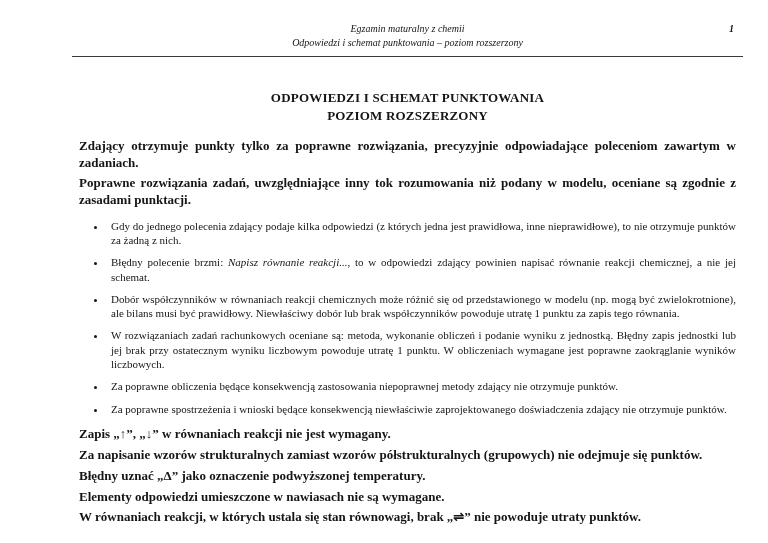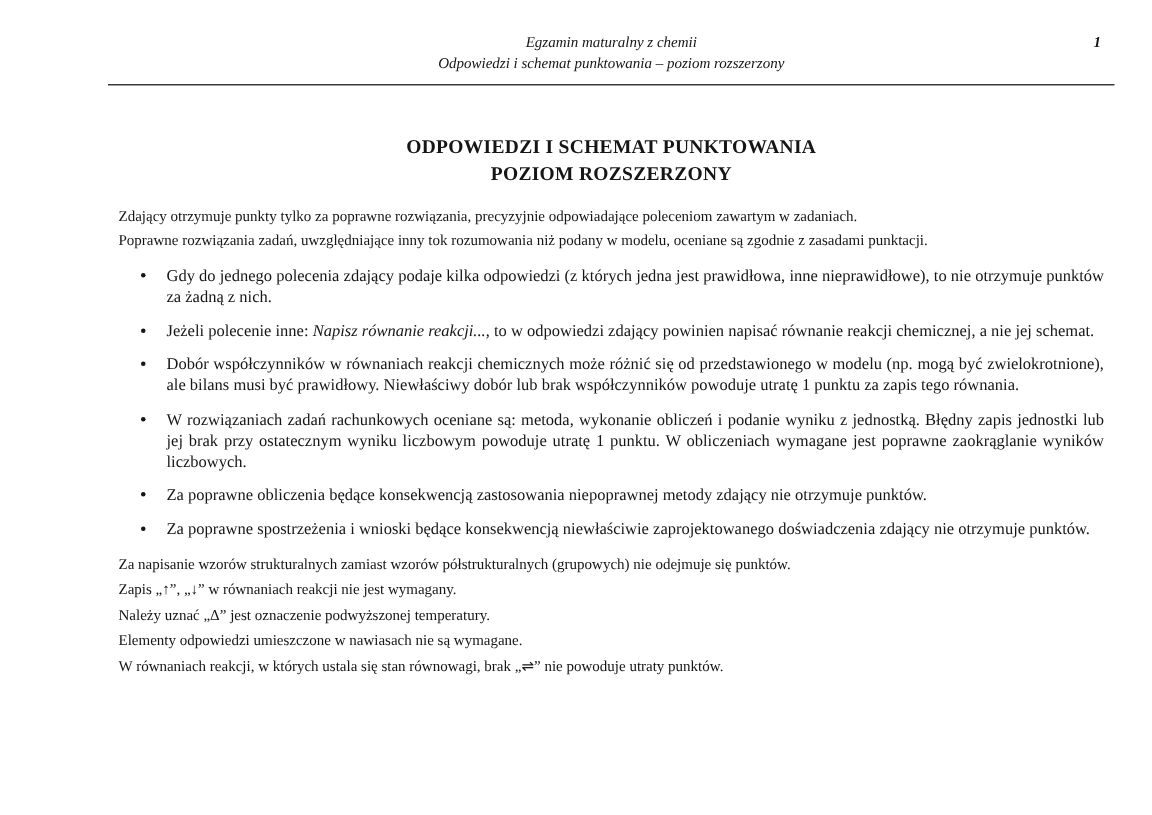--- a/index.html
+++ b/index.html
@@ -39,22 +39,22 @@
   .doc-title {
     text-align: center;
     font-size: 13px;
     font-weight: bold;
     line-height: 1.35;
     margin: 32px 0 14px 0;
     letter-spacing: 0.2px;
   }
   
   .bold-par {
-    font-weight: normal;
-    font-size: 10px;
+    font-weight: bold;
+    font-size: 13px;
     line-height: 1.3;
     margin: 0 0 3px 0;
     text-align: justify;
   }
   .bullet-list {
     margin: 10px 0 10px 0;
     padding: 0 0 0 28px;
     font-size: 11px;
   }
   .bullet-list li {
@@ -84,37 +84,37 @@
   </h1>
 
   <p class="bold-par">Zdający otrzymuje punkty tylko za poprawne rozwiązania, precyzyjnie odpowiadające poleceniom zawartym w zadaniach.</p>
   <p class="bold-par">Poprawne rozwiązania zadań, uwzględniające inny tok rozumowania niż podany w modelu, oceniane są zgodnie z zasadami punktacji.</p>
 
   <ul class="bullet-list">
     <li>
       <span>Gdy do jednego polecenia zdający podaje kilka odpowiedzi (z których jedna jest prawidłowa, inne nieprawidłowe), to nie otrzymuje punktów za żadną z nich.</span>
     </li>
     <li>
-      <span>Jeżeli polecenie inne: </span><em>Napisz równanie reakcji...</em><span>, to w odpowiedzi zdający powinien napisać równanie reakcji chemicznej, a nie jej schemat.</span>
+      <span>Błędny polecenie brzmi: </span><em>Napisz równanie reakcji...</em><span>, to w odpowiedzi zdający powinien napisać równanie reakcji chemicznej, a nie jej schemat.</span>
     </li>
     <li>
       <span>Dobór współczynników w równaniach reakcji chemicznych może różnić się od przedstawionego w modelu (np. mogą być zwielokrotnione), ale bilans musi być prawidłowy. Niewłaściwy dobór lub brak współczynników powoduje utratę 1 punktu za zapis tego równania.</span>
     </li>
     <li>
       <span>W rozwiązaniach zadań rachunkowych oceniane są: metoda, wykonanie obliczeń i podanie wyniku z jednostką. Błędny zapis jednostki lub jej brak przy ostatecznym wyniku liczbowym powoduje utratę 1 punktu. W obliczeniach wymagane jest poprawne zaokrąglanie wyników liczbowych.</span>
     </li>
     <li>
       <span>Za poprawne obliczenia będące konsekwencją zastosowania niepoprawnej metody zdający nie otrzymuje punktów.</span>
     </li>
     <li>
       <span>Za poprawne spostrzeżenia i wnioski będące konsekwencją niewłaściwie zaprojektowanego doświadczenia zdający nie otrzymuje punktów.</span>
     </li>
   </ul>
 
   <div class="final-rules">
+    <p class="bold-par">Zapis „↑”, „↓” w równaniach reakcji nie jest wymagany.</p>
     <p class="bold-par">Za napisanie wzorów strukturalnych zamiast wzorów półstrukturalnych (grupowych) nie odejmuje się punktów.</p>
-    <p class="bold-par">Zapis „↑”, „↓” w równaniach reakcji nie jest wymagany.</p>
-    <p class="bold-par">Należy uznać „Δ” jest oznaczenie podwyższonej temperatury.</p>
+    <p class="bold-par">Błędny uznać „Δ” jako oznaczenie podwyższonej temperatury.</p>
     <p class="bold-par">Elementy odpowiedzi umieszczone w nawiasach nie są wymagane.</p>
     <p class="bold-par">W równaniach reakcji, w których ustala się stan równowagi, brak „⇌” nie powoduje utraty punktów.</p>
   </div>
 
 </div>
 
 </body></html>

